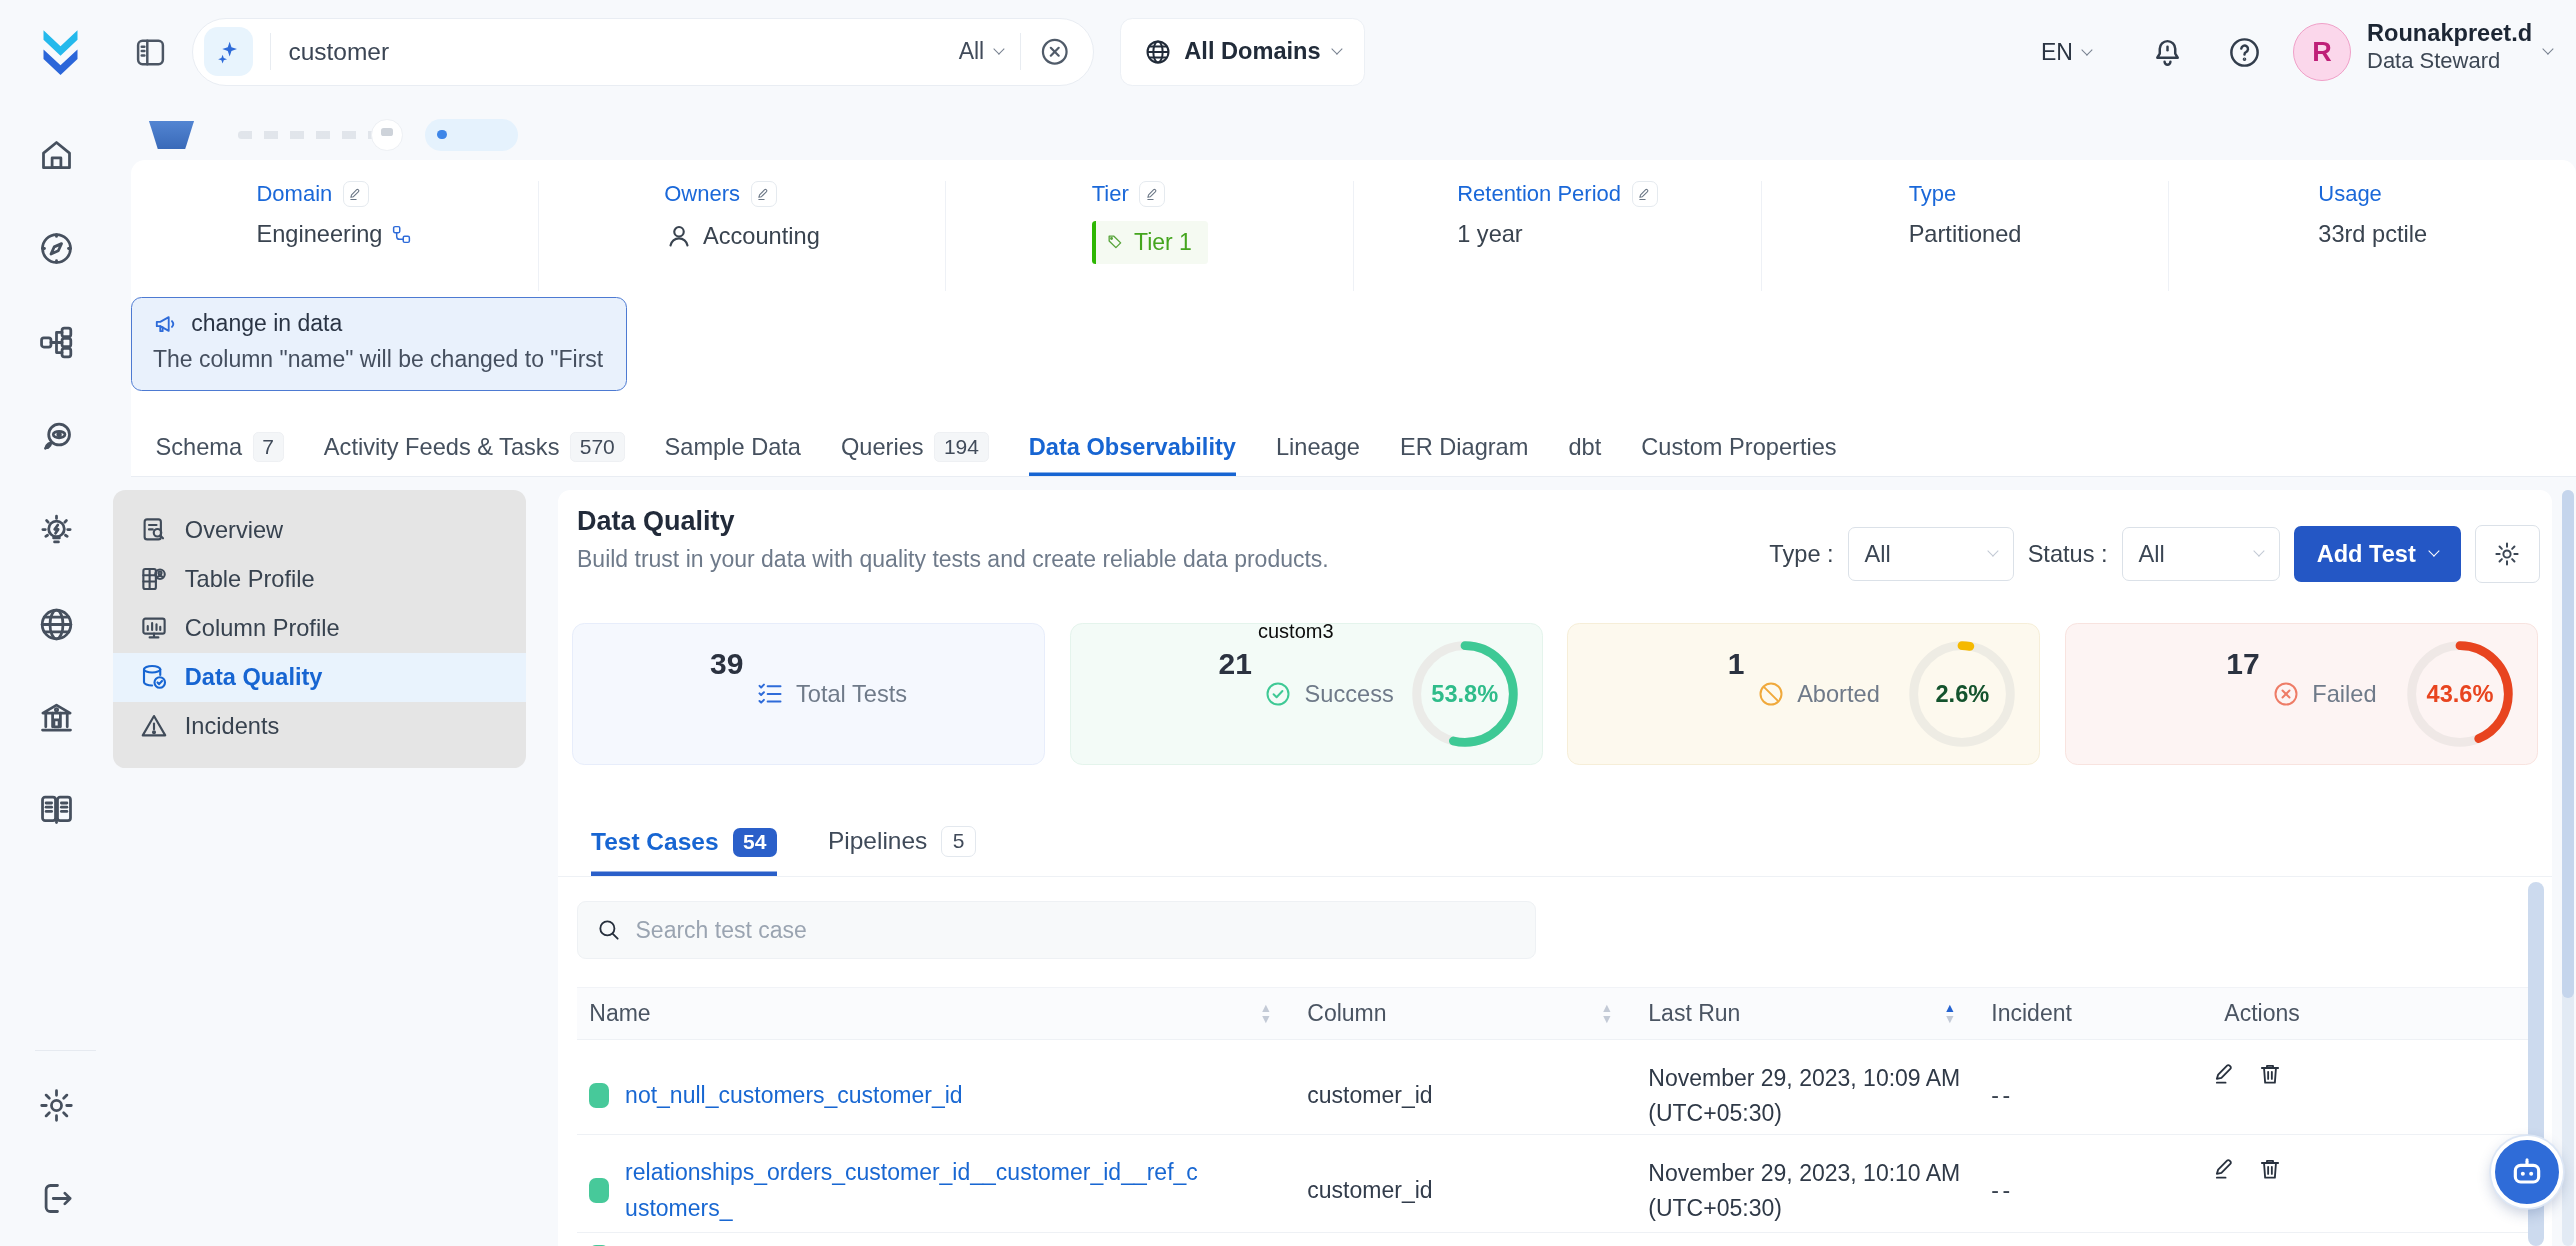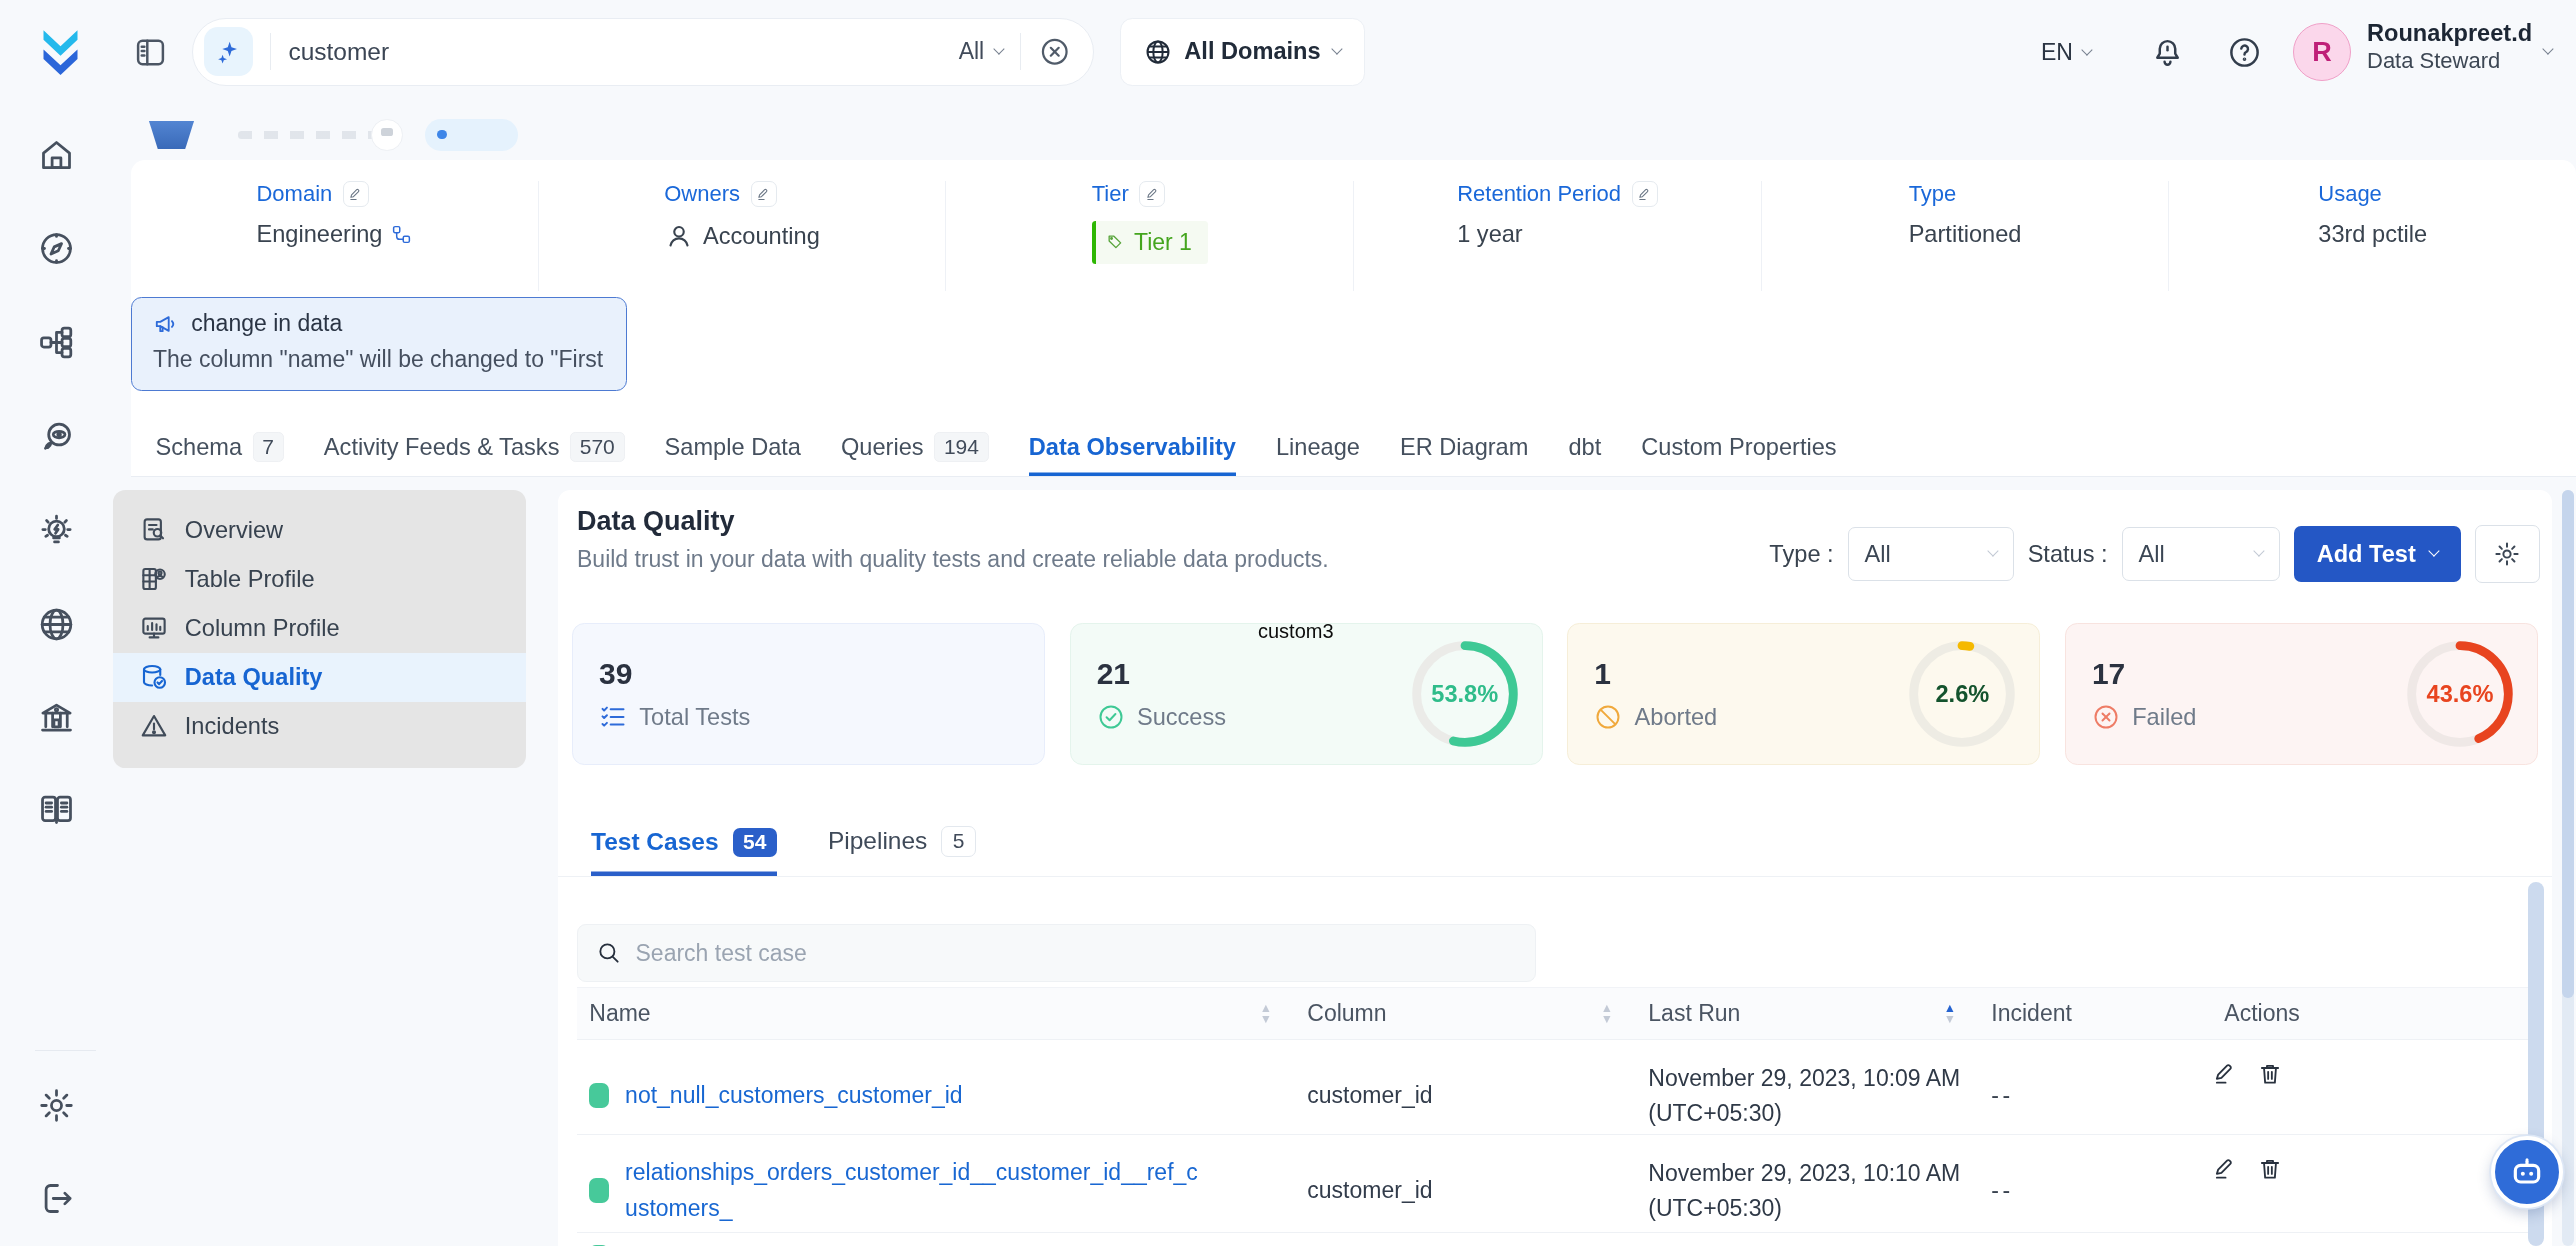--- a/index.html
+++ b/index.html
@@ -69,21 +69,21 @@
   .main-panel{position:absolute;left:558px;top:490px;width:1994px;height:788px;background:#fff;border-radius:12.3px 12.3px 0 0}
   .dq-title{position:absolute;left:19px;top:15.8px;font-size:27px;font-weight:700;color:#222b3a}
   .dq-sub{position:absolute;left:19px;top:56px;font-size:23px;color:#6e7a8a}
   .controls{position:absolute;top:35px;right:12.3px;display:flex;align-items:center;gap:14px}
   .ctl-label{font-size:23.6px;color:#39434f}
   .select{height:54px;border:0.9px solid #dbe1e8;border-radius:7px;background:#fff;display:flex;align-items:center;justify-content:space-between;padding:0 15.8px;font-size:23.6px;color:#3b4654;cursor:pointer}
   .btn-primary{height:56px;padding:0 23px;background:#2457c5;border-radius:7px;color:#fff;font-size:23.6px;font-weight:600;display:flex;align-items:center;gap:14px;cursor:pointer}
   .gear-btn{width:65px;height:58px;border:0.9px solid #dbe1e8;border-radius:7px;background:#fff;color:#3b4654;display:flex;align-items:center;justify-content:center;cursor:pointer}
 
   .cards{position:absolute;left:14px;right:14px;top:133px;height:142px;display:flex;gap:24.5px}
-  .card{flex:1;border-radius:12.3px;position:relative;padding:23px 26px;display:flex;flex-direction:column;justify-content:center;gap:12.3px}
+  .card{flex:1;border-radius:12.3px;position:relative;padding:23px 26px;display:flex;justify-content:center;gap:12.3px}
   .card.c-total{background:#f5f8fe;border:0.9px solid #e7edfb}
   .card.c-success{background:#f3fbf7;border:0.9px solid #e4f4ec}
   .card.c-aborted{background:#fdf9ee;border:0.9px solid #f6eed8}
   .card.c-failed{background:#fdf4f3;border:0.9px solid #f8e3df}
   .card-num{font-size:30px;font-weight:700;color:#2b3240}
   .card-label{display:flex;align-items:center;gap:12.3px;font-size:23.6px;color:#6f7a89}
   .ring{position:absolute;right:19px;top:50%;transform:translateY(-50%);width:116px;height:116px}
   .ring-label{position:absolute;right:19px;top:50%;transform:translateY(-50%);width:116px;text-align:center;font-size:23.6px;font-weight:600}
   .c-success .ring-label{color:#2fbc8a}
   .c-aborted .ring-label{color:#14532d}
@@ -92,21 +92,21 @@
   .c-aborted .arc{stroke:#f5b900}
   .c-failed .arc{stroke:#e8441f}
   .stray-tip{position:absolute;left:700px;top:130px;font-size:20px;color:#0c0c0c;z-index:5}
 
   .tabs2{position:absolute;left:0;right:0;top:308px;height:79px;display:flex;align-items:flex-end;gap:51px;padding:0 33px;border-bottom:0.9px solid #eef1f5}
   .tab2{display:flex;align-items:center;gap:14px;font-size:24.5px;color:#3f4a59;padding-bottom:19px;cursor:pointer}
   .tab2.active{color:#1765d2;font-weight:700;box-shadow:inset 0 -4.4px 0 #2a5fc9}
   .badge-blue{background:#2a5fc9;color:#fff;border-radius:7px;padding:2.6px 10.5px;font-size:21px;font-weight:700}
   .badge-white{background:#fff;border:0.9px solid #e3e8ee;border-radius:7px;padding:2.6px 10.5px;font-size:21px;color:#414b5a}
 
-  .search-box{position:absolute;left:19px;top:434px;width:959px;height:58px;background:#f7f9fa;border:0.9px solid #eef1f4;border-radius:8.8px;display:flex;align-items:center;gap:14px;padding:0 17.5px;color:#262f3c}
+  .search-box{position:absolute;left:19px;top:411px;width:959px;height:58px;background:#f7f9fa;border:0.9px solid #eef1f4;border-radius:8.8px;display:flex;align-items:center;gap:14px;padding:0 17.5px;color:#262f3c}
   .search-box input{flex:1;border:none;outline:none;background:transparent;font:23px "Liberation Sans",sans-serif;color:#39434f}
   .search-box input::placeholder{color:#9aa4b1}
 
   .ttable{position:absolute;left:19px;right:19px;top:497px}
   .trow{display:grid;grid-template-columns:718px 341px 343px 233px auto;border-bottom:0.9px solid #eef1f5}
   .thead{background:#fafbfd;border-top:0.9px solid #f1f3f7}
   .th{display:flex;align-items:center;justify-content:space-between;height:51px;padding:0 23px 0 12.3px;font-size:23px;color:#4a5462}
   .sorter{display:flex;flex-direction:column;line-height:10.5px;font-size:12.3px;color:#c3cad6}
   .sorter .on{color:#2563d0}
   .td{padding:21px 12.3px;font-size:23px;color:#323c4b;display:flex;align-items:center}

